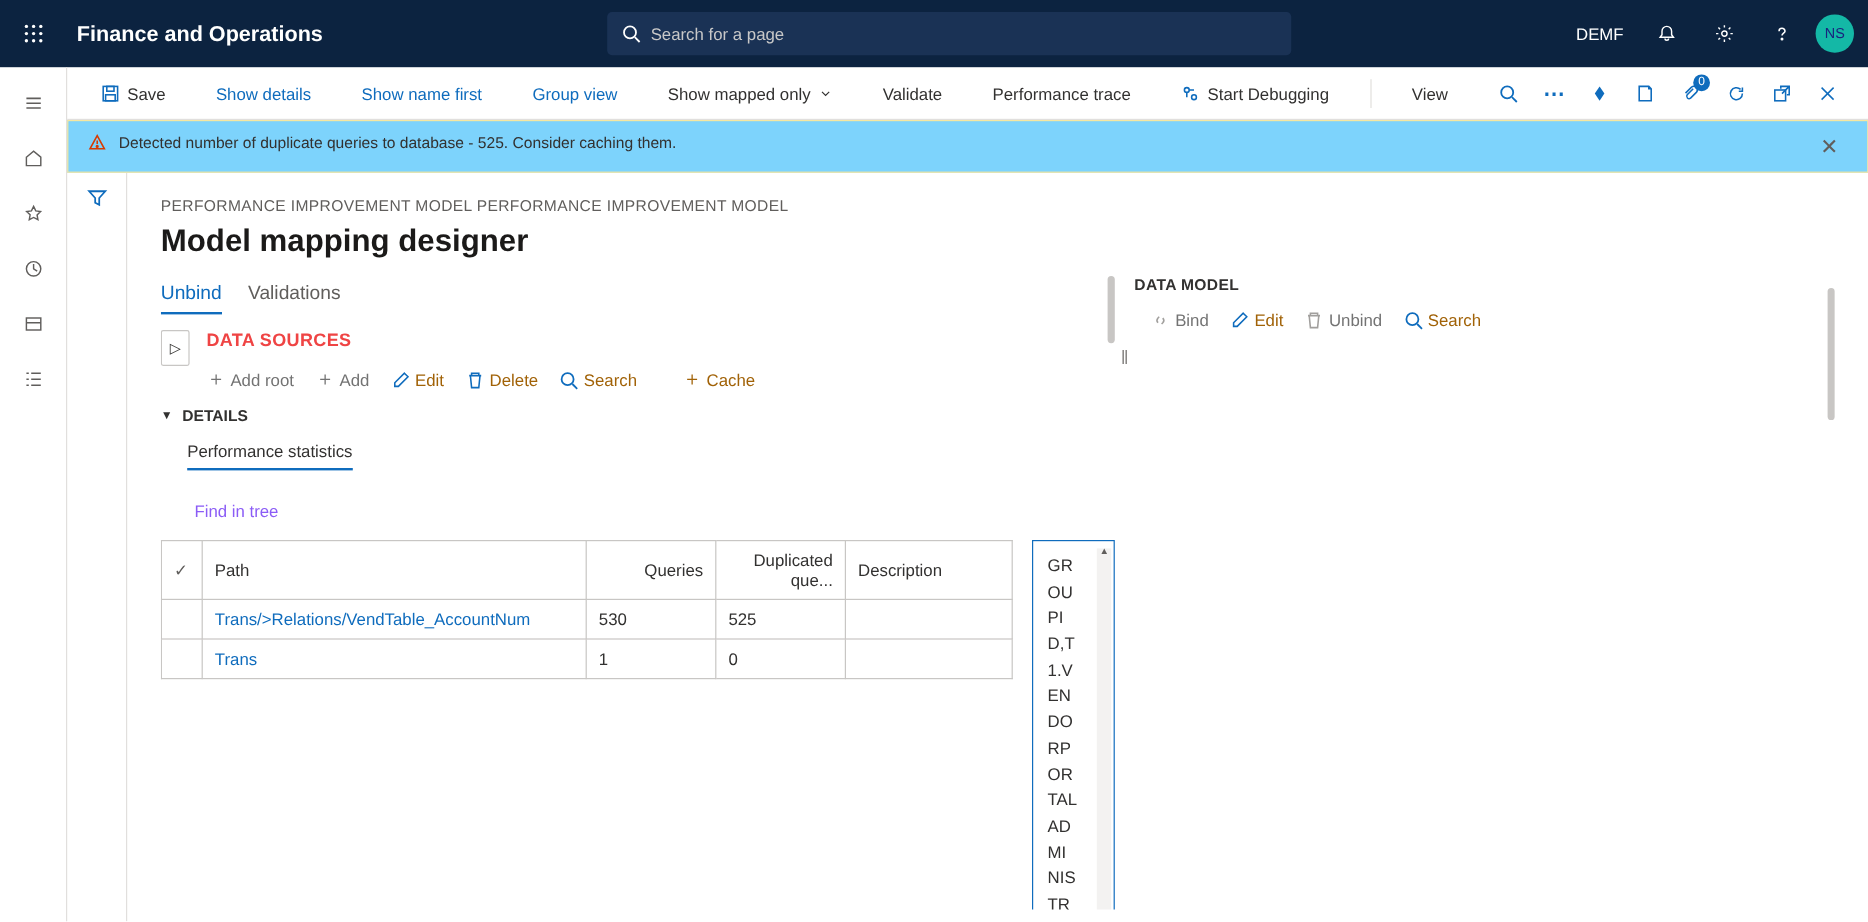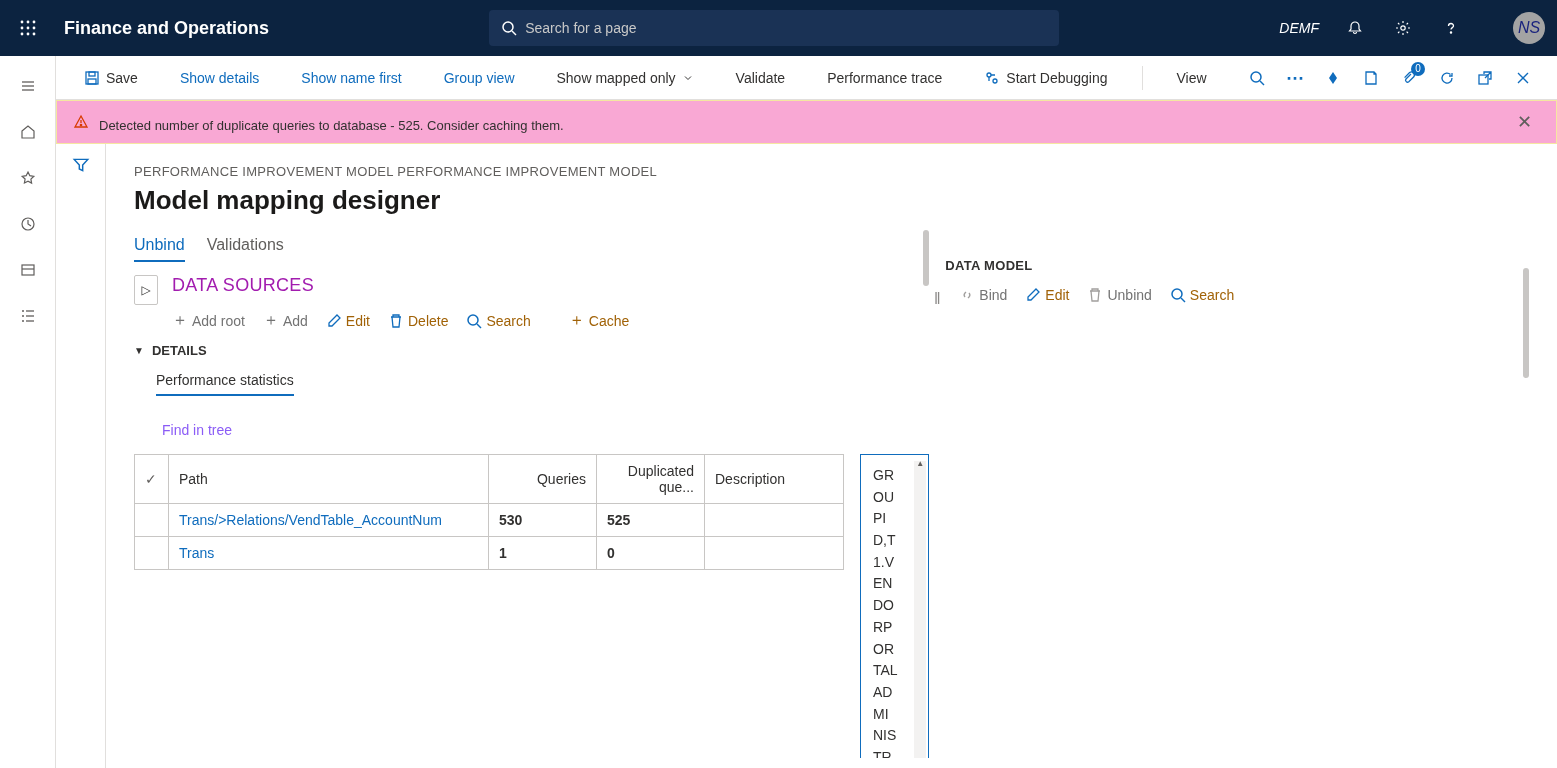--- a/index.html
+++ b/index.html
@@ -5,24 +5,24 @@
   * { box-sizing: border-box; margin: 0; padding: 0; }
   body { font-family: "Segoe UI", -apple-system, sans-serif; font-size: 14px; color: #323130; background: #fff; overflow: hidden; width: 1557px; height: 768px; }
   
   
   .top-header { height: 56px; background: #0c2340; color: #fff; display: flex; align-items: center; padding: 0; }
   .waffle { width: 56px; display: flex; justify-content: center; align-items: center; font-size: 18px; cursor: pointer; }
   .app-title { font-size: 18px; font-weight: 600; margin-left: 8px; }
   .search-wrap { flex: 1; display: flex; justify-content: center; }
   .search-box { width: 570px; height: 36px; background: #1a3255; border-radius: 4px; display: flex; align-items: center; padding: 0 12px; color: #c8c8c8; }
   .search-box svg { margin-right: 8px; }
-  .header-right { display: flex; align-items: center; gap: 8px; margin-right: 12px; font-style: italic; }
+  .header-right { display: flex; align-items: center; gap: 8px; margin-right: 12px; }
   .header-right .entity { font-size: 14px; margin-right: 8px; }
   .header-icon { width: 40px; height: 40px; display: flex; justify-content: center; align-items: center; cursor: pointer; }
-  .avatar { width: 32px; height: 32px; border-radius: 50%; background: #a3a3a3; color: #1a237e; display: flex; justify-content: center; align-items: center; font-size: 16px; font-weight: 500; margin-left: 34px; }
+  .avatar { width: 32px; height: 32px; border-radius: 50%; background: #14b8a6; color: #1a237e; display: flex; justify-content: center; align-items: center; font-size: 12px; font-weight: 500; }
 
   
   .main-container { display: flex; height: calc(100% - 56px); }
   
   
   .left-rail { width: 56px; border-right: 1px solid #e1dfdd; display: flex; flex-direction: column; align-items: center; padding-top: 10px; gap: 6px; }
   .rail-item { width: 44px; height: 40px; display: flex; justify-content: center; align-items: center; cursor: pointer; color: #605e5c; }
   
   
   .content-area { flex: 1; display: flex; flex-direction: column; }
@@ -30,50 +30,50 @@
   
   .toolbar { height: 44px; border-bottom: 1px solid #e1dfdd; display: flex; align-items: center; padding: 0 16px; gap: 18px; font-size: 14px; }
   .toolbar-btn { display: flex; align-items: center; gap: 6px; padding: 0 12px; height: 44px; cursor: pointer; color: #323130; }
   .toolbar-btn.link { color: #0f6cbd; }
   .toolbar-sep { width: 1px; height: 24px; background: #e1dfdd; margin: 0 4px; }
   .toolbar-right { margin-left: auto; display: flex; align-items: center; gap: 2px; }
   .toolbar-icon-btn { width: 36px; height: 36px; display: flex; justify-content: center; align-items: center; cursor: pointer; color: #0f6cbd; position: relative; }
   .badge { position: absolute; top: 2px; right: 2px; background: #0f6cbd; color: #fff; font-size: 10px; border-radius: 8px; padding: 0 4px; min-width: 14px; height: 14px; line-height: 14px; text-align: center; }
 
   
-  .warning-bar { background: #f9a8d4; border: 1px solid #f5e7a1; padding: 10px 16px; display: flex; align-items: flex-end; gap: 10px; font-size: 13px; }
+  .warning-bar { background: #7dd3fc; border: 1px solid #f5e7a1; padding: 10px 16px; display: flex; align-items: flex-start; gap: 10px; font-size: 13px; }
   .warning-bar .close { margin-left: auto; cursor: pointer; color: #605e5c; font-size: 18px; padding: 0 8px; }
   .warning-icon { color: #d83b01; }
 
   
   .page-split { flex: 1; display: flex; overflow: hidden; }
   .filter-rail { width: 50px; border-right: 1px solid #e1dfdd; display: flex; justify-content: center; padding-top: 12px; }
   .filter-rail .ficon { color: #0f6cbd; cursor: pointer; }
   .page-body { flex: 1; padding: 20px 28px 10px 28px; overflow: hidden; display: flex; flex-direction: column; }
 
   .breadcrumb { font-size: 13px; color: #605e5c; letter-spacing: 0.3px; text-transform: uppercase; }
   .page-title { font-size: 26px; font-weight: 600; margin-top: 6px; color: #1b1a19; }
 
   
   .panes { flex: 1; display: flex; margin-top: 14px; overflow: hidden; position: relative; }
   .left-pane { flex: 0 0 730px; display: flex; flex-direction: column; position: relative; }
   .left-scrollbar { position: absolute; right: 0; top: 0; width: 6px; height: 56px; background: #c8c6c4; border-radius: 3px; }
   .vsplitter { width: 16px; display: flex; align-items: flex-start; justify-content: center; color: #8a8886; font-size: 16px; padding-top: 60px; cursor: ew-resize; }
-  .right-pane { flex: 1; display: flex; flex-direction: column; position: relative; margin-top: 28px; }
+  .right-pane { flex: 1; display: flex; flex-direction: column; position: relative; }
   .right-scrollbar { position: absolute; right: 0; top: 10px; width: 6px; height: 110px; background: #c8c6c4; border-radius: 3px; }
 
   
   .tab-row { display: flex; gap: 22px; border-bottom: 1px solid transparent; }
   .tab { padding: 6px 0; font-size: 16px; color: #605e5c; cursor: pointer; border-bottom: 2px solid transparent; }
   .tab.active { color: #0f6cbd; border-bottom-color: #0f6cbd; font-weight: 400; }
 
   .ds-bar { display: flex; align-items: flex-start; margin-top: 12px; }
   .expand-handle { width: 24px; height: 30px; border: 1px solid #c8c6c4; border-radius: 2px; display: flex; align-items: center; justify-content: center; font-size: 12px; margin-right: 14px; background: #fff; cursor: pointer; }
   .ds-content { flex: 1; }
-  .section-title { font-size: 18px; font-weight: 400; letter-spacing: 0.3px; color: #a21caf; }
+  .section-title { font-size: 15px; font-weight: 700; letter-spacing: 0.3px; color: #ef4444; }
 
   .action-row { display: flex; align-items: center; gap: 18px; margin-top: 14px; font-size: 14px; }
   .action-btn { display: flex; align-items: center; gap: 4px; cursor: pointer; }
   .action-btn.disabled { color: #737373; cursor: default; }
   .action-btn.enabled { color: #a16207; }
 
   .details-head { display: flex; align-items: center; gap: 8px; margin-top: 12px; cursor: pointer; font-weight: 600; font-size: 13px; }
   .caret { font-size: 10px; }
 
   .perf-tab { display: inline-block; margin-top: 14px; padding-bottom: 6px; font-size: 14px; border-bottom: 2px solid #0f6cbd; }
@@ -82,21 +82,21 @@
 
   
   .lower-row { display: flex; margin-top: 16px; gap: 0; }
   .table-wrap { flex: 0 0 710px; }
   table.grid { border-collapse: collapse; width: 100%; font-size: 14px; }
   table.grid th, table.grid td { border: 1px solid #c8c6c4; padding: 8px 10px; text-align: left; }
   table.grid th { background: #fff; font-weight: 400; color: #323130; }
   th.check-col { width: 34px; text-align: center; }
   th.path-col { width: 320px; }
   th.num-col { width: 108px; text-align: right; }
-  td.num { text-align: right; font-weight: bold; }
+  td.num { text-align: right; }
   td.link-cell a { color: #0f6cbd; cursor: pointer; }
   .check-mark { color: #605e5c; }
 
   .tbl-splitter { width: 16px; display: flex; align-items: center; justify-content: center; color: #8a8886; cursor: ew-resize; font-size: 18px; }
 
   .sql-box { flex: 1; border: 1px solid #0f6cbd; background: #fff; padding: 10px 12px; font-size: 14px; line-height: 1.55; color: #323130; position: relative; overflow: hidden; word-break: break-all; }
   .sql-scrollbar-track { position: absolute; right: 2px; top: 6px; bottom: 6px; width: 12px; background: #f3f2f1; }
   .sql-thumb-up { position: absolute; right: 2px; top: 4px; width: 12px; height: 10px; display: flex; justify-content: center; align-items: center; font-size: 8px; color: #605e5c; }
   .sql-text { padding-right: 18px; }
 

